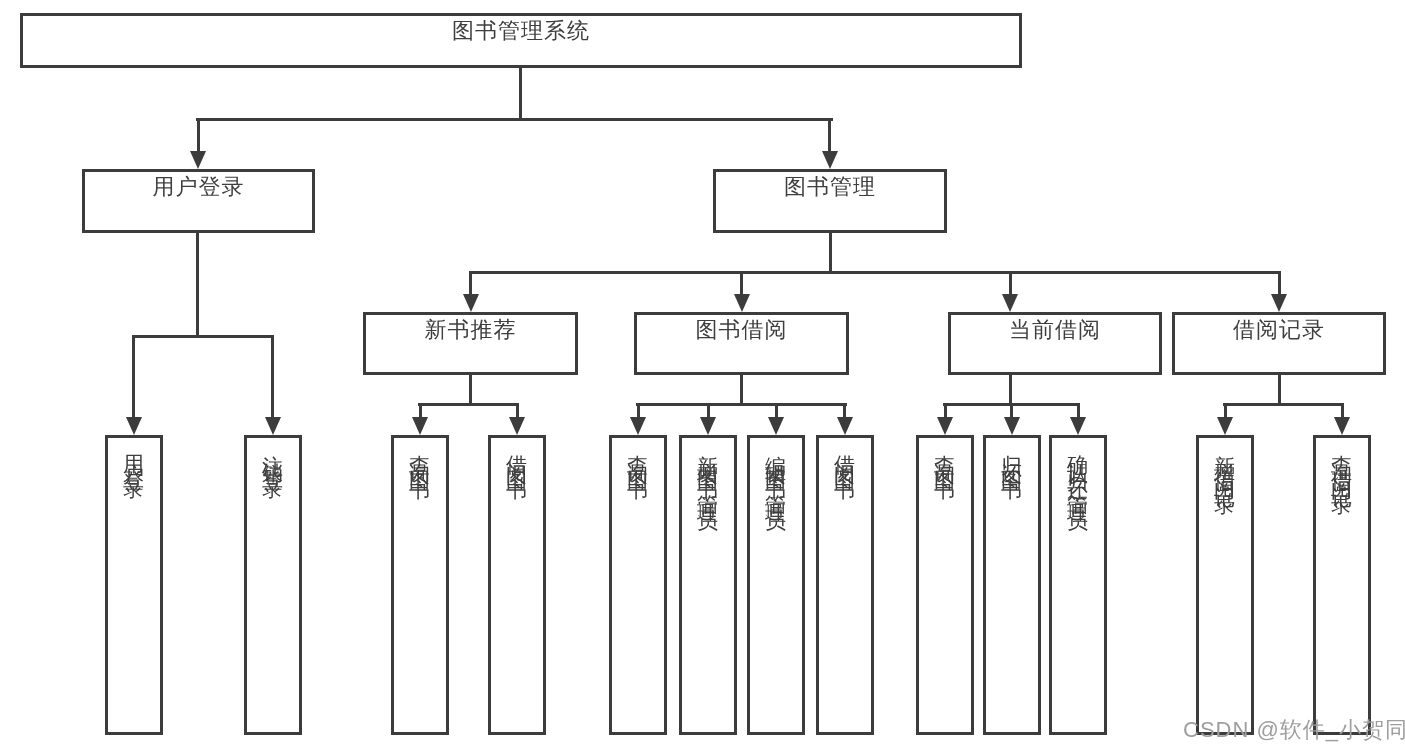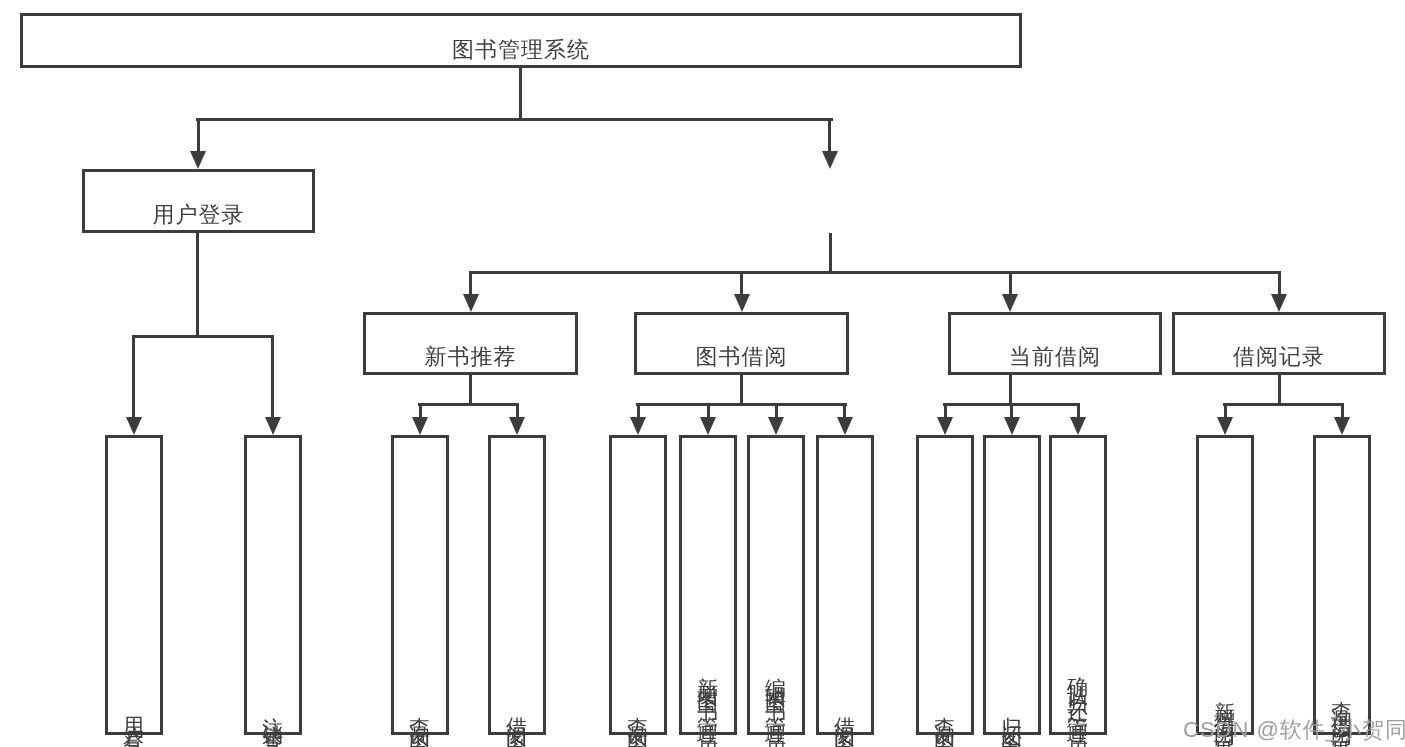--- a/index.html
+++ b/index.html
@@ -14,21 +14,21 @@
     overflow: hidden;
   }
 
   
   .box {
     position: absolute;
     box-sizing: border-box;
     background: #ffffff;
     border: 3px solid var(--line, #3c3c3c);
     display: flex;
-    align-items: flex-end;
+    align-items: flex-start;
     justify-content: center;
     color: var(--text, #3e3e3e);
     font-size: 22px;
     letter-spacing: 1px;
     z-index: 2;
   }
   .leaf { top: 435px; width: 58px; height: 300px; }
   .l3   { top: 312px; height: 63px; }
   .vtext {
     writing-mode: vertical-rl;
@@ -77,20 +77,23 @@
 
   <div class="vline" style="left:519px;top:68px;height:53px"></div>
   <div class="hline" style="left:196px;top:118px;width:637px"></div>
   <div class="vline" style="left:197px;top:118px;height:34px"></div>
   <div class="ah" style="left:190px;top:151px"></div>
   <div class="vline" style="left:828px;top:118px;height:34px"></div>
   <div class="ah" style="left:822px;top:151px"></div>
 
   <div class="box" style="left:82px;top:169px;width:233px;height:64px">
     <span>用户登录</span>
+  </div>
+  <div class="box" style="left:713px;top:169px;width:234px;height:64px">
+    <span>图书管理</span>
   </div>
 
   <div class="vline" style="left:196px;top:233px;height:104px"></div>
   <div class="hline" style="left:132px;top:335px;width:142px"></div>
   <div class="vline" style="left:132px;top:335px;height:84px"></div>
   <div class="ah" style="left:126px;top:417px"></div>
   <div class="vline" style="left:271px;top:335px;height:84px"></div>
   <div class="ah" style="left:265px;top:417px"></div>
 
   <div class="vline" style="left:829px;top:233px;height:40px"></div>

